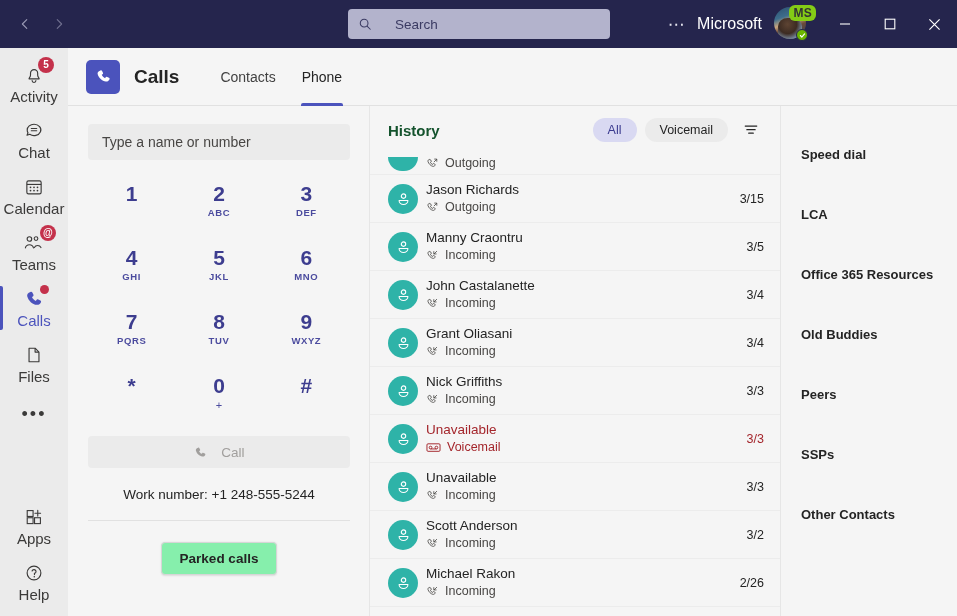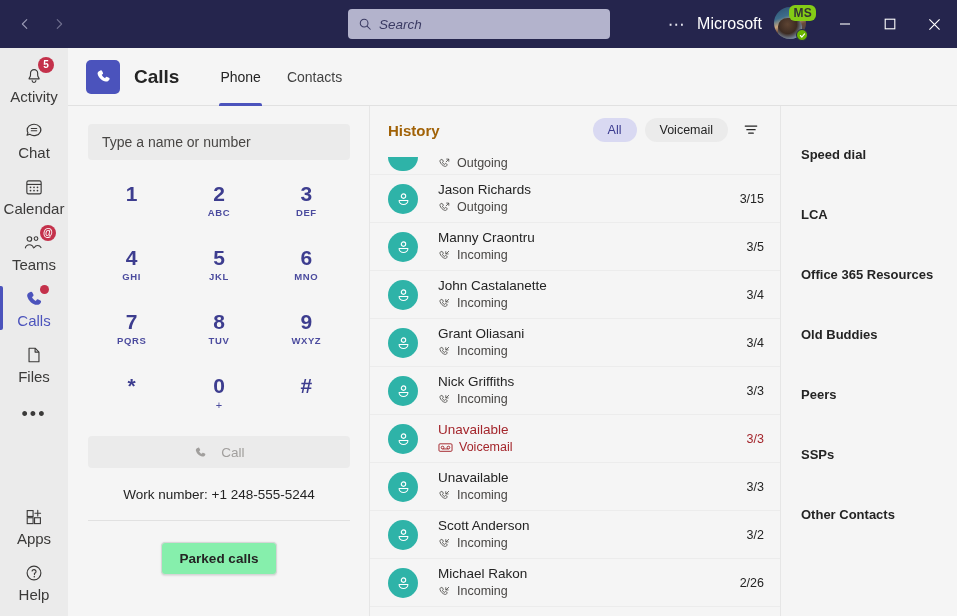--- a/index.html
+++ b/index.html
@@ -29,23 +29,22 @@
 
   .search-wrap {
     position: absolute; left: 348px; top: 9px;
     width: 262px; height: 30px;
   }
   .search-box {
     width: 100%; height: 100%;
     background: #b3b3cc;
     border-radius: 4px;
     display: flex; align-items: center;
-    padding-left: 10px; gap: 7px;
+    padding-left: 10px; gap: 23px;
     cursor: text;
-    font-style: italic;
   }
   .search-box .ph { color: #3b3b63; font-size: 13.5px; }
 
   .tb-right {
     position: absolute; right: 0; top: 0; height: 48px;
     display: flex; align-items: center;
   }
   .ellipsis-btn {
     width: 32px; height: 32px; display:flex; align-items:center; justify-content:center;
     cursor: pointer; color:#e6e6f0; font-size:17px; letter-spacing:1.5px; line-height:1;
@@ -204,36 +203,36 @@
   
   .hist-pane {
     flex: 1 1 auto; min-width:0; background:#f5f5f5;
     border-right:1px solid #e6e6e6;
     display:flex; flex-direction:column;
   }
   .hist-head {
     height: 48px; display:flex; align-items:center;
     padding: 0 16px 0 18px; gap:8px;
   }
-  .hist-title { font-size:15px; font-weight:700; color:#a16207; flex:1 1 auto; }
+  .hist-title { font-size:15px; font-weight:700; color:#14532d; flex:1 1 auto; }
   .pill {
     height:24px; border-radius:12px; padding:0 15px;
     display:flex; align-items:center; justify-content:center;
     font-size:12.5px; cursor:pointer; color:#242424; background:#ebebeb;
   }
   .pill.selected { background:#d9d9f2; color:#3b3b8f; }
   .filter-btn {
     width:26px; height:26px; display:flex; align-items:center; justify-content:center;
     cursor:pointer; margin-left:2px;
   }
 
   .hist-list { flex:1 1 auto; overflow:hidden; position:relative; }
   .hist-row {
     height:48px; display:flex; align-items:center;
-    padding: 0 16px 0 18px; gap:20px;
+    padding: 0 16px 0 18px; gap:8px;
     border-bottom:1px solid #ececec;
     cursor:pointer;
   }
   .hist-row.clipped { height:21px; align-items:flex-end; padding-bottom:3px; overflow:hidden; }
   .av {
     width:30px; height:30px; border-radius:50%;
     background:#2eb3a8; flex:0 0 30px;
     display:flex; align-items:center; justify-content:center;
   }
   .hist-row.clipped .av { height:14px; border-radius: 0 0 15px 15px; align-self:flex-end; }
@@ -424,22 +423,22 @@
   <div class="content">
 
     <div class="page-header">
       <div class="calls-icon">
         <svg width="19" height="19" viewBox="0 0 24 24">
           <path d="M8.1 4.4 c.9-.5 1.7-.2 2.1.6 l1.1 2.2 c.4.8.2 1.5-.5 2 l-1 .7 c.6 1.8 2.4 3.6 4.2 4.2 l.7-1 c.5-.7 1.2-.9 2-.5 l2.2 1.1 c.8.4 1.1 1.2.6 2.1 -1 1.8-2.7 2.9-4.5 2.5 C10.4 18.2 5.8 13.6 4.6 8.9 4.2 7.1 5.3 5.4 8.1 4.4 z" fill="#ffffff"></path>
         </svg>
       </div>
       <div class="page-title">Calls</div>
       <div class="tabs">
+        <div class="tab">Contacts</div>
         <div class="tab active">Phone</div>
-        <div class="tab">Contacts</div>
       </div>
     </div>
 
     <div class="panes">
 
       <div class="dial-pane">
         <div class="dial-input">
           <span>Type a name or number</span>
         </div>
 

